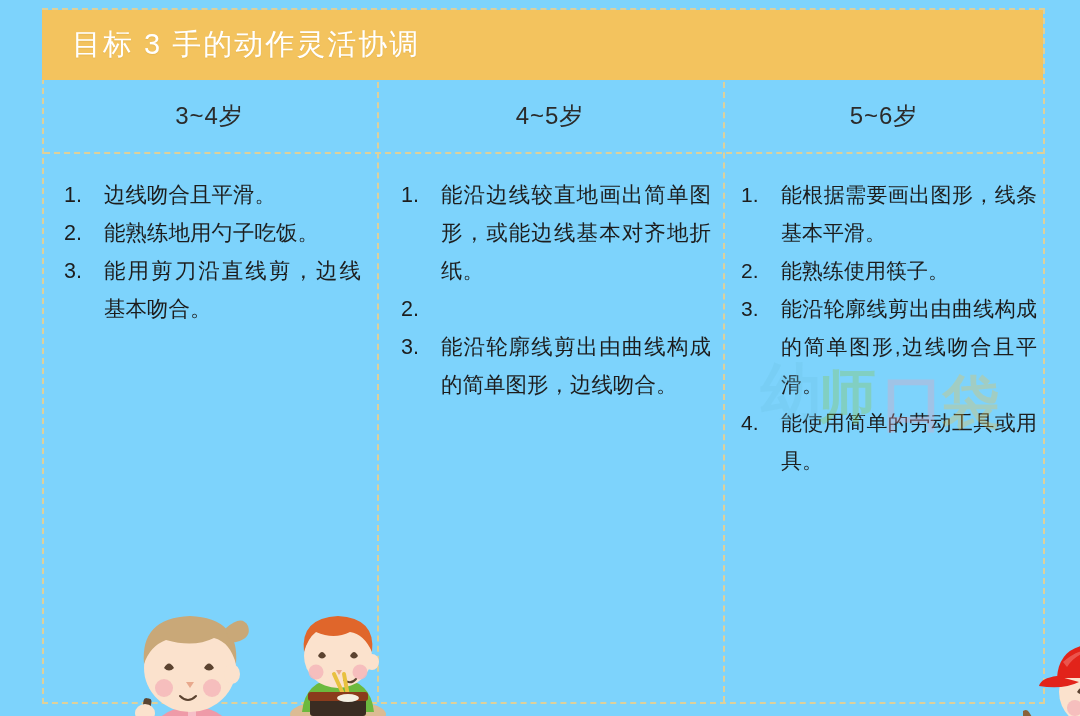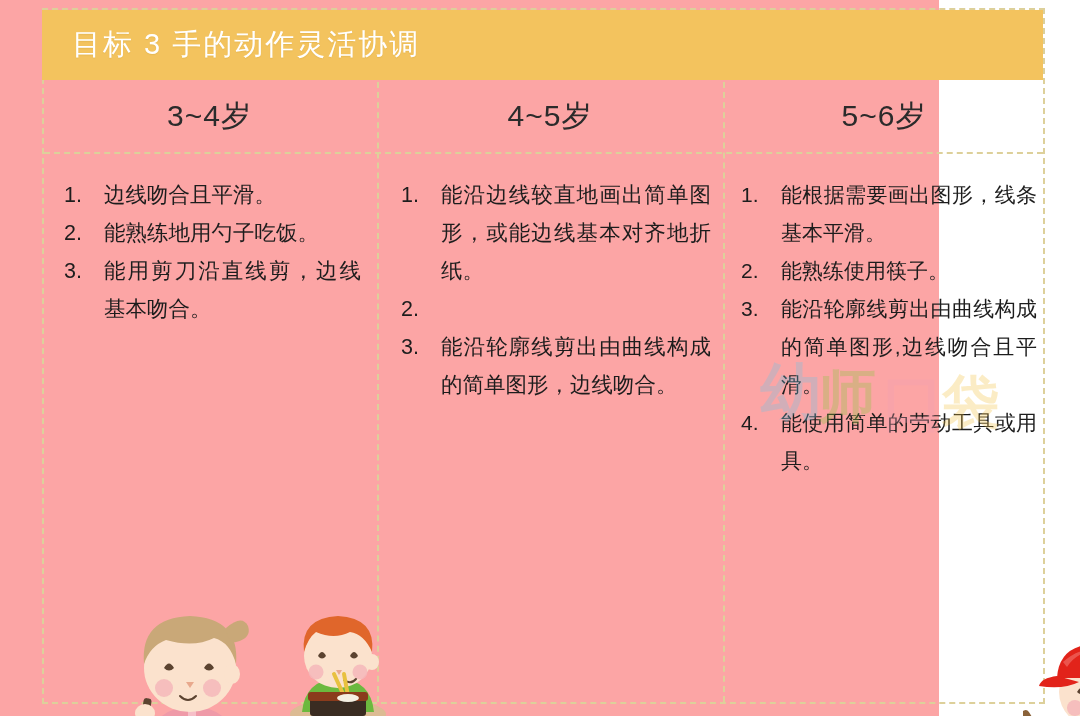--- a/index.html
+++ b/index.html
@@ -11,23 +11,23 @@
     width: 1080px;
     height: 716px;
     font-family: "Liberation Sans", "DejaVu Sans", sans-serif;
     overflow: hidden;
     position: relative;
   }
 
   #page {
     position: absolute;
     left: 0; top: 0;
-    width: 939px;
+    width: 1080px;
     height: 716px;
-    background: #fca5a5;
+    background: #7dd3fc;
   }
 
   
   .table-frame {
     position: absolute;
     left: 42px;
     top: 8px;
     width: 1003px;
     height: 696px;
     border: 2px dashed #ddd09a;
@@ -65,21 +65,21 @@
     height: 72px;
     display: flex;
     box-sizing: border-box;
   }
   .col-head {
     flex: 0 0 auto;
     display: flex;
     align-items: center;
     justify-content: center;
     box-sizing: border-box;
-    font-size: 30px;
+    font-size: 24px;
     color: #2b2b2b;
     letter-spacing: 1px;
   }
   .col-head.c1 { width: 335px; }
   .col-head.c2 { width: 346px; }
   .col-head.c3 { width: 322px; }
 
   
   .hdiv {
     position: absolute;

